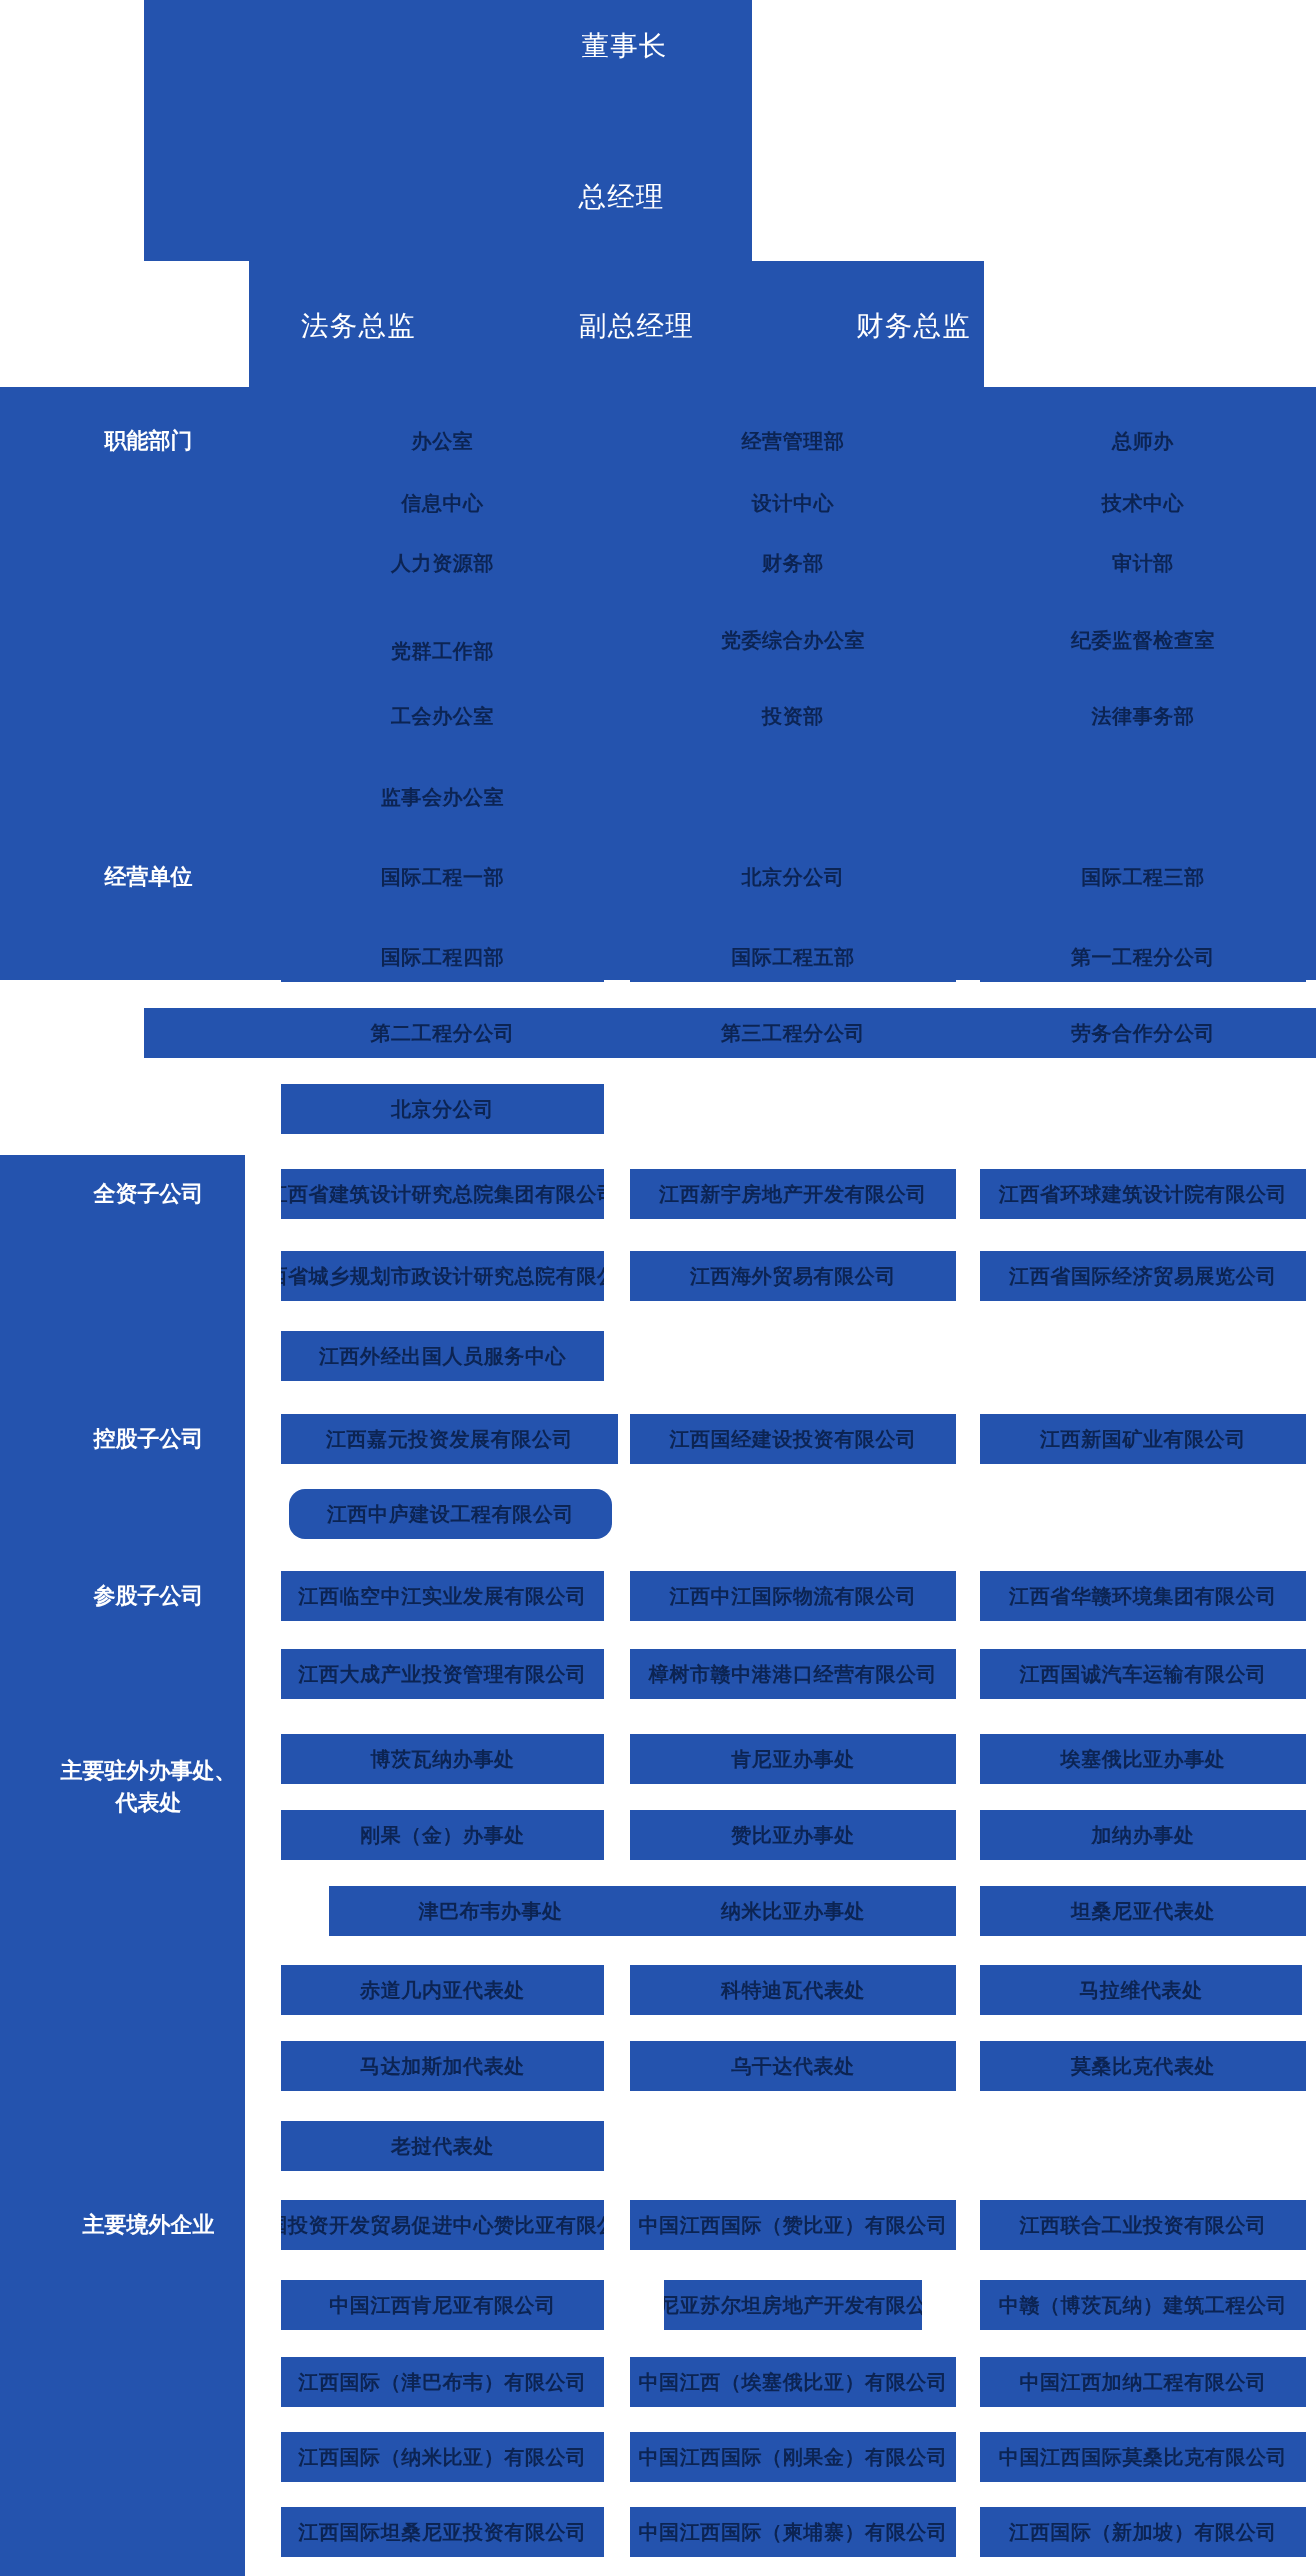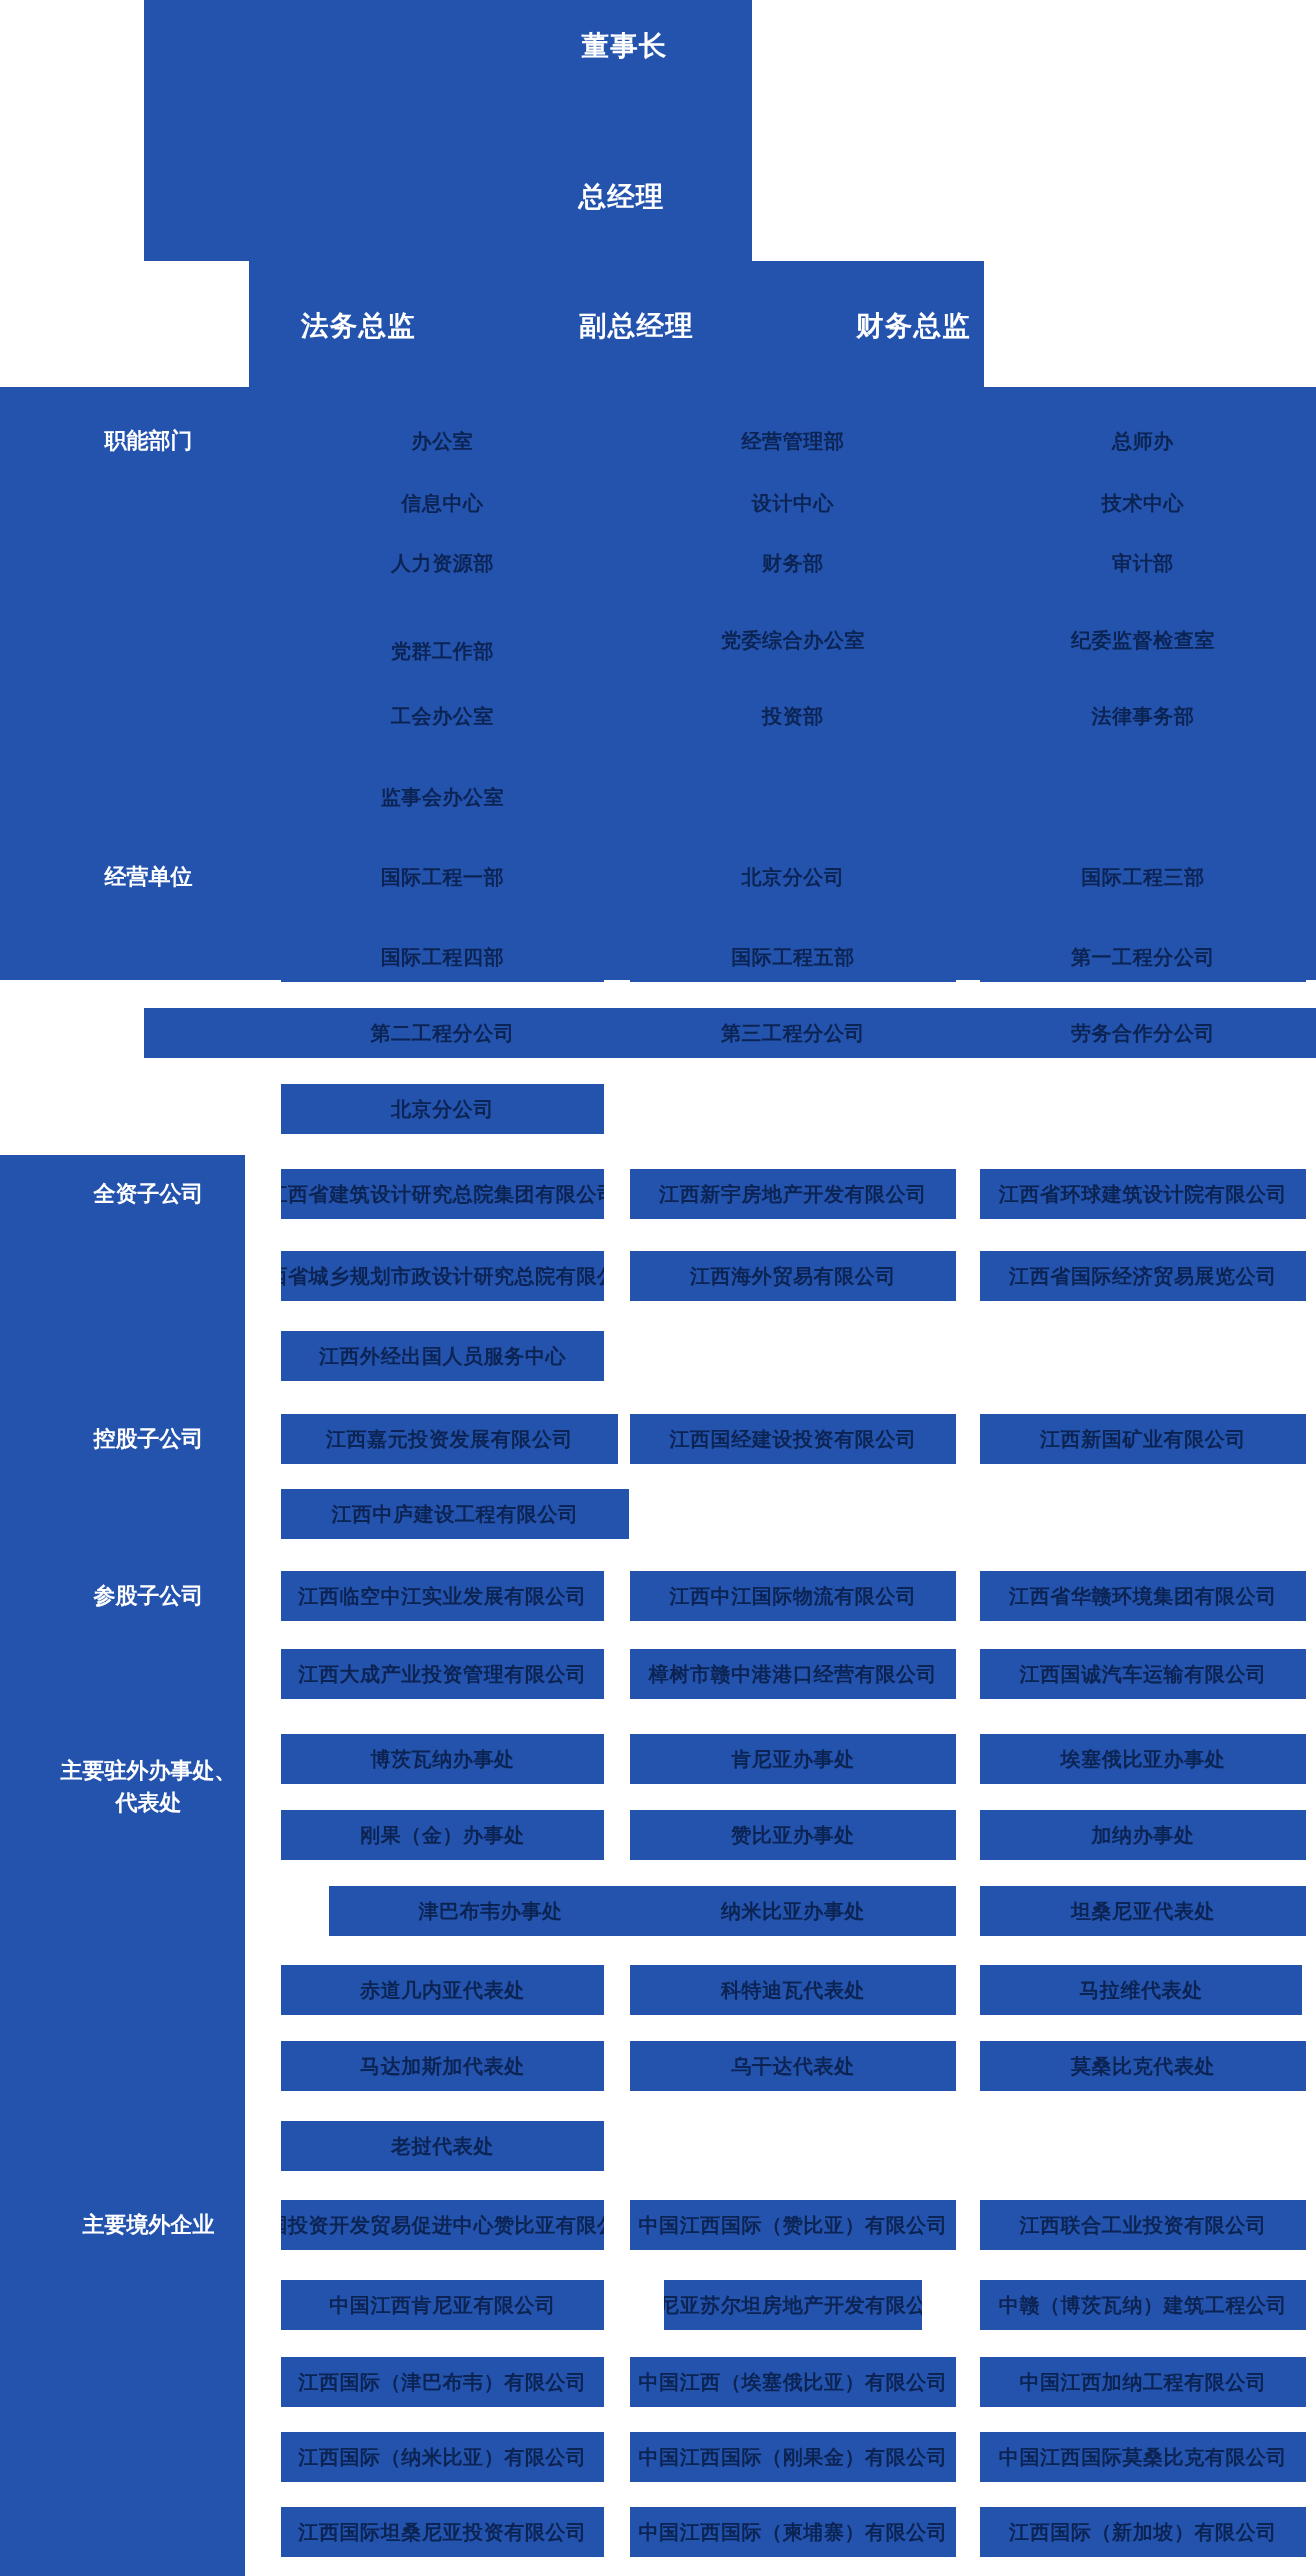--- a/index.html
+++ b/index.html
@@ -1,20 +1,20 @@
 <!DOCTYPE html>
 <html style="font-size:9.6px"><head>
 <meta charset="utf-8">
 <style>
   html,body{margin:0;padding:0;background:#ffffff;}
   body{width:1317px;height:2576px;position:relative;font-family:"Liberation Sans","DejaVu Sans",sans-serif;}
   .page{position:absolute;left:0;top:0;width:1317px;height:2576px;overflow:hidden;}
   .panel{position:absolute;background:#2453ae;}
   .hdr{position:absolute;display:flex;align-items:center;justify-content:center;
-       color:#ffffff;font-weight:bold;font-size:27.5px;letter-spacing:1.2px;white-space:nowrap;}
+       color:#ffffff;font-weight:normal;font-size:27.5px;letter-spacing:1.2px;white-space:nowrap;}
   .sec-label{position:absolute;left:59px;width:179px;min-height:50px;display:flex;align-items:center;justify-content:center;
        color:#ffffff;font-weight:bold;font-size:22px;line-height:1.45;text-align:center;}
   .org-box{position:absolute;height:50px;background:#2453ae;display:flex;align-items:center;justify-content:center;
        overflow:hidden;}
   .org-box span{color:#0c2453;font-weight:bold;font-size:20px;white-space:nowrap;letter-spacing:0.6px;}
 </style>
 </head>
 <body>
 
 <div class="page">
@@ -137,21 +137,21 @@
       <div class="sec-label" style="top: 1414px;">控股子公司</div>
       <div class="org-box" style="left: 281px; top: 1414px; width: 337px;">
         <span>江西嘉元投资发展有限公司</span>
       </div>
       <div class="org-box" style="left: 630px; top: 1414px; width: 326px;">
         <span>江西国经建设投资有限公司</span>
       </div>
       <div class="org-box" style="left: 980px; top: 1414px; width: 326px;">
         <span>江西新国矿业有限公司</span>
       </div>
-      <div class="org-box" style="left: 281px; top: 1489px; width: 348px;">
+      <div class="org-box" style="left: 289px; top: 1489px; width: 323px; border-radius: 16px;">
         <span>江西中庐建设工程有限公司</span>
       </div>
       <div class="sec-label" style="top: 1571px;">参股子公司</div>
       <div class="org-box" style="left: 281px; top: 1571px; width: 323px;">
         <span>江西临空中江实业发展有限公司</span>
       </div>
       <div class="org-box" style="left: 630px; top: 1571px; width: 326px;">
         <span>江西中江国际物流有限公司</span>
       </div>
       <div class="org-box" style="left: 980px; top: 1571px; width: 326px;">

